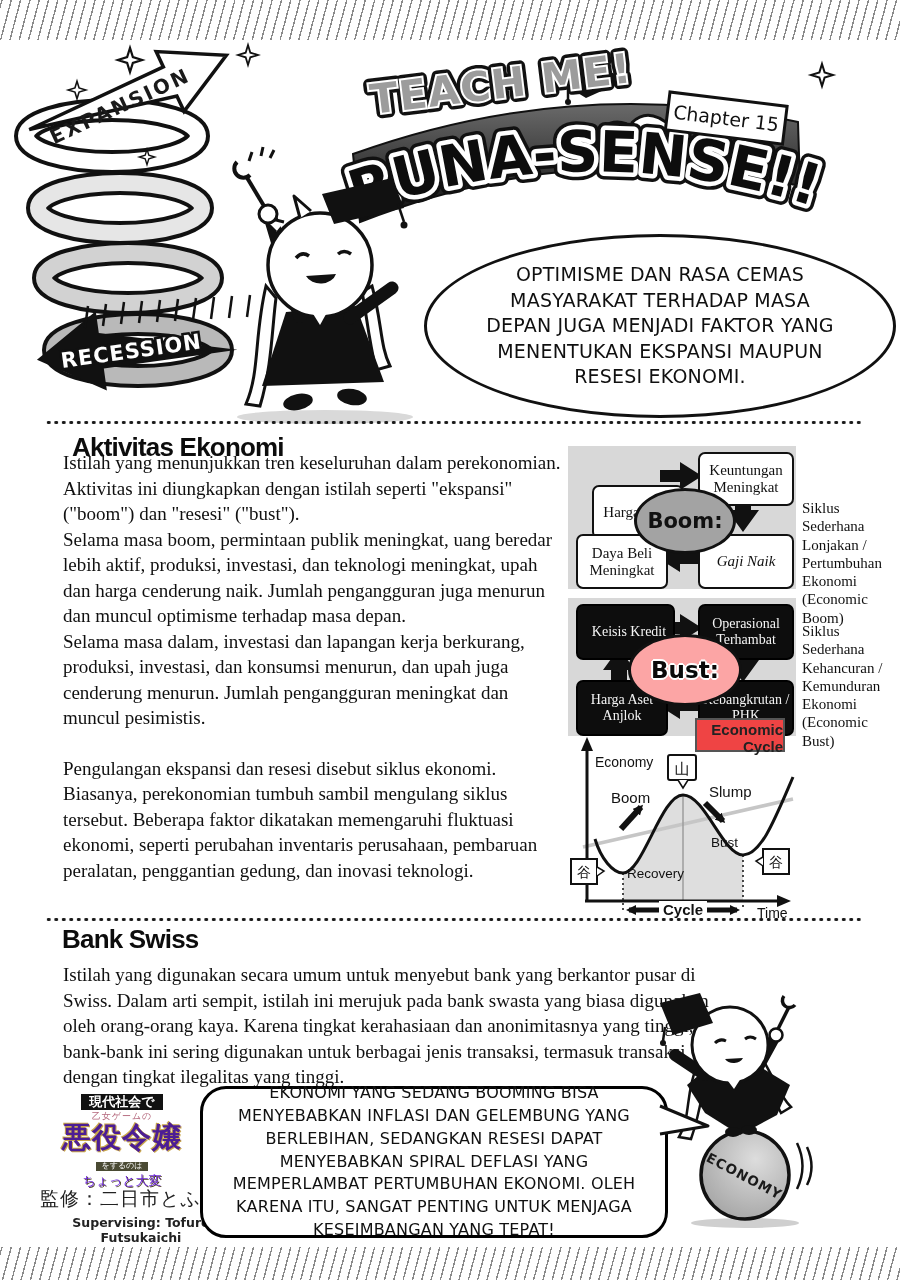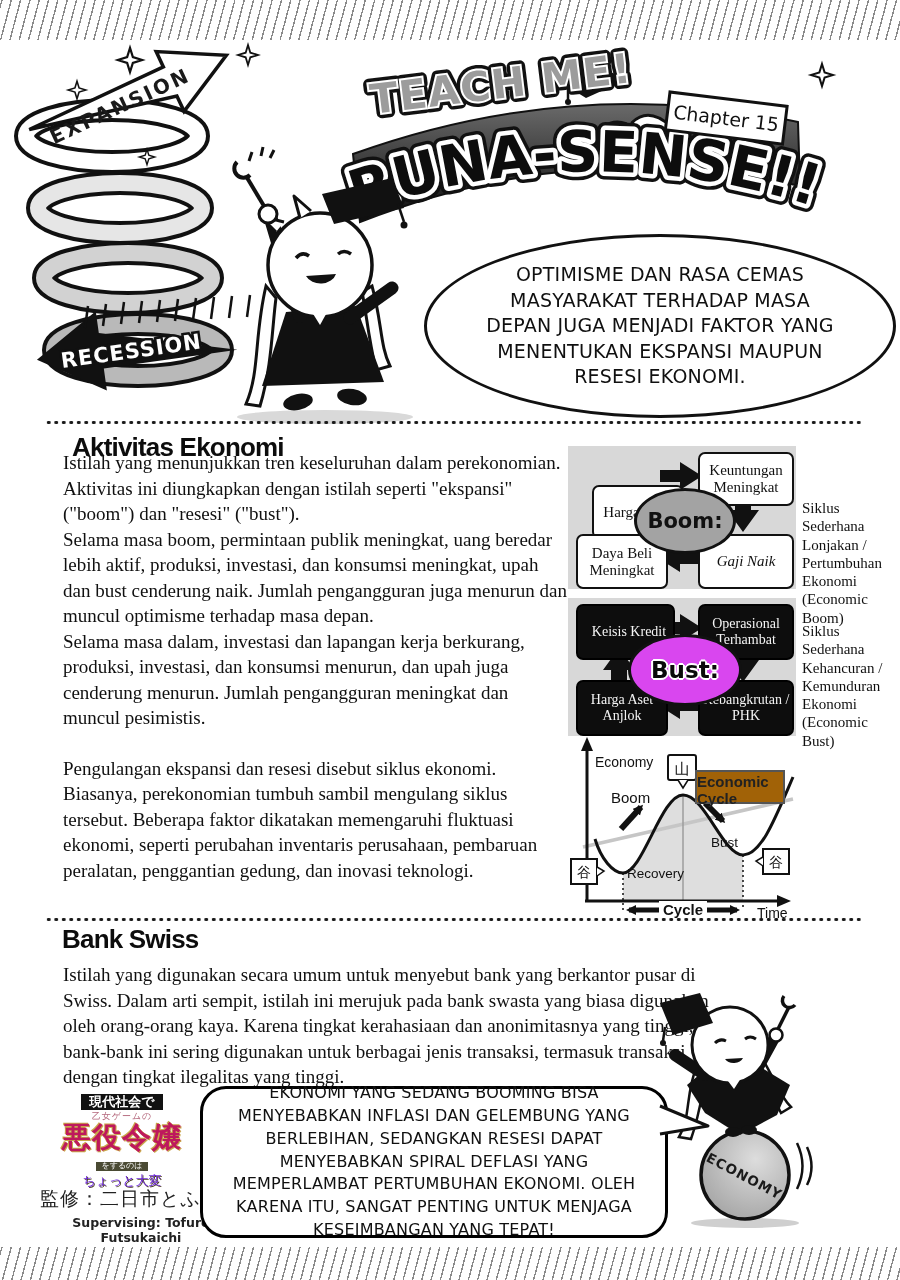--- a/index.html
+++ b/index.html
@@ -24,32 +24,32 @@
                 border:3px solid #000000;border-radius:26px;display:flex;align-items:center;justify-content:center;z-index:4;}
   .bubble-round .txt{width:420px;font-size:16px;line-height:1.42;letter-spacing:0.2px;}
   .diagram{position:absolute;left:568px;width:228px;background:#d8d8d8;}
   .diagram .bx{position:absolute;display:flex;align-items:center;justify-content:center;text-align:center;
                font-size:15px;line-height:1.12;border-radius:7px;padding:1px;z-index:2;}
   .bx.white{background:#fff;border:2px solid #111;color:#111;}
   .bx.black{background:#0d0d0d;border:2px solid #000;color:#f5f5f5;font-size:14px;}
   .diagram .center-ellipse{position:absolute;border:3px solid #111;border-radius:50%;display:flex;
                align-items:center;justify-content:center;z-index:3;font-family:"DejaVu Sans",sans-serif;font-weight:700;}
   .center-boom{left:66px;top:42px;width:96px;height:60px;background:#a3a3a3;font-size:21px;}
-  .center-bust{left:60px;top:36px;width:108px;height:66px;background:#d946ef;font-size:23px;color:#0a0a0a;
+  .center-bust{left:60px;top:36px;width:108px;height:66px;background:#fca5a5;font-size:23px;color:#0a0a0a;
                text-shadow:-2px 0 #fff,2px 0 #fff,0 -2px #fff,0 2px #fff,-1px -1px #fff,1px 1px #fff,-1px 1px #fff,1px -1px #fff;}
   .diagram svg.arrows{position:absolute;left:0;top:0;z-index:1;}
   .caption{position:absolute;left:802px;width:94px;font-size:15px;line-height:1.22;color:#101010;}
-  .cycle-title{position:absolute;left:695px;top:770px;width:90px;height:34px;background:#a16207;border:2px solid #555;
+  .cycle-title{position:absolute;left:695px;top:718px;width:90px;height:34px;background:#ef4444;border:2px solid #555;
                font-family:"Liberation Sans",sans-serif;font-weight:700;font-size:15px;line-height:1.1;
-               text-align:left;color:#222;padding-top:2px;box-sizing:border-box;z-index:2;}
+               text-align:right;color:#222;padding-top:2px;box-sizing:border-box;z-index:2;}
   .footer-logo{position:absolute;left:56px;top:1092px;width:132px;text-align:center;line-height:1.1;}
   .logo-top{display:inline-block;background:#111;color:#fff;font-family:"Liberation Sans",sans-serif;
             font-weight:700;font-size:13px;padding:1px 8px;}
   .logo-small1{font-size:9px;color:#b5697d;letter-spacing:1px;margin-top:2px;}
-  .logo-main{font-size:29px;font-weight:700;color:#be185d;letter-spacing:1px;
+  .logo-main{font-size:29px;font-weight:700;color:#4c1d95;letter-spacing:1px;
              text-shadow:1px 1px 0 #caa84c,-1px -1px 0 #caa84c;}
   .logo-small2{display:inline-block;background:#4a4a33;color:#fff;font-size:8px;padding:0 6px;margin-top:1px;}
   .logo-sub{font-size:13px;font-weight:400;color:#6d28d9;text-shadow:1px 1px 0 #463a1d;margin-top:2px;}
   .footer-credit{position:absolute;left:34px;top:1186px;width:214px;text-align:center;}
   .credit-jp{font-size:19px;letter-spacing:1px;color:#222;}
   .credit-en{font-family:"DejaVu Sans",sans-serif;font-weight:700;font-size:12.5px;color:#222;margin-top:3px;}
   svg text{user-select:none;}
 </style>
 </head>
 <body>
@@ -180,21 +180,21 @@
   <div class="bubble-ellipse">
     <div class="txt comic">OPTIMISME DAN RASA CEMAS MASYARAKAT TERHADAP MASA DEPAN JUGA MENJADI FAKTOR YANG MENENTUKAN EKSPANSI MAUPUN RESESI EKONOMI.</div>
   </div>
 
   <div class="dotsep" style="top:420px;"></div>
 
   <div class="heading" style="left:72px;top:432px;">Aktivitas Ekonomi</div>
 
   <div class="bodytext" style="left:63px;top:450px;width:506px;">
     <p>Istilah yang menunjukkan tren keseluruhan dalam perekonomian. Aktivitas ini diungkapkan dengan istilah seperti "ekspansi" ("boom") dan "resesi" ("bust").</p>
-    <p>Selama masa boom, permintaan publik meningkat, uang beredar lebih aktif, produksi, investasi, dan konsumsi meningkat, upah dan bust cenderung naik. Jumlah pengangguran juga menurun dan muncul optimisme terhadap masa depan.</p>
+    <p>Selama masa boom, permintaan publik meningkat, uang beredar lebih aktif, produksi, investasi, dan teknologi meningkat, upah dan harga cenderung naik. Jumlah pengangguran juga menurun dan muncul optimisme terhadap masa depan.</p>
     <p>Selama masa dalam, investasi dan lapangan kerja berkurang, produksi, investasi, dan konsumsi menurun, dan upah juga cenderung menurun. Jumlah pengangguran meningkat dan muncul pesimistis.</p>
     <p class="gap">Pengulangan ekspansi dan resesi disebut siklus ekonomi. Biasanya, perekonomian tumbuh sambil mengulang siklus tersebut. Beberapa faktor dikatakan memengaruhi fluktuasi ekonomi, seperti perubahan inventaris perusahaan, pembaruan peralatan, penggantian gedung, dan inovasi teknologi.</p>
   </div>
 
   <div class="diagram" style="top:446px;height:143px;">
     <svg class="arrows" width="228" height="143" viewBox="0 0 228 143">
       <polygon fill="#111" points="134,30 112,16 112,24 92,24 92,36 112,36 112,44"></polygon>
       <polygon fill="#111" points="167,50 183,50 183,64 191,64 175,86 159,64 167,64"></polygon>
       <polygon fill="#111" points="90,112 112,98 112,106 136,106 136,118 112,118 112,126"></polygon>
       <polygon fill="#111" points="51,54 67,76 59,76 59,96 43,96 43,76 35,76"></polygon>

